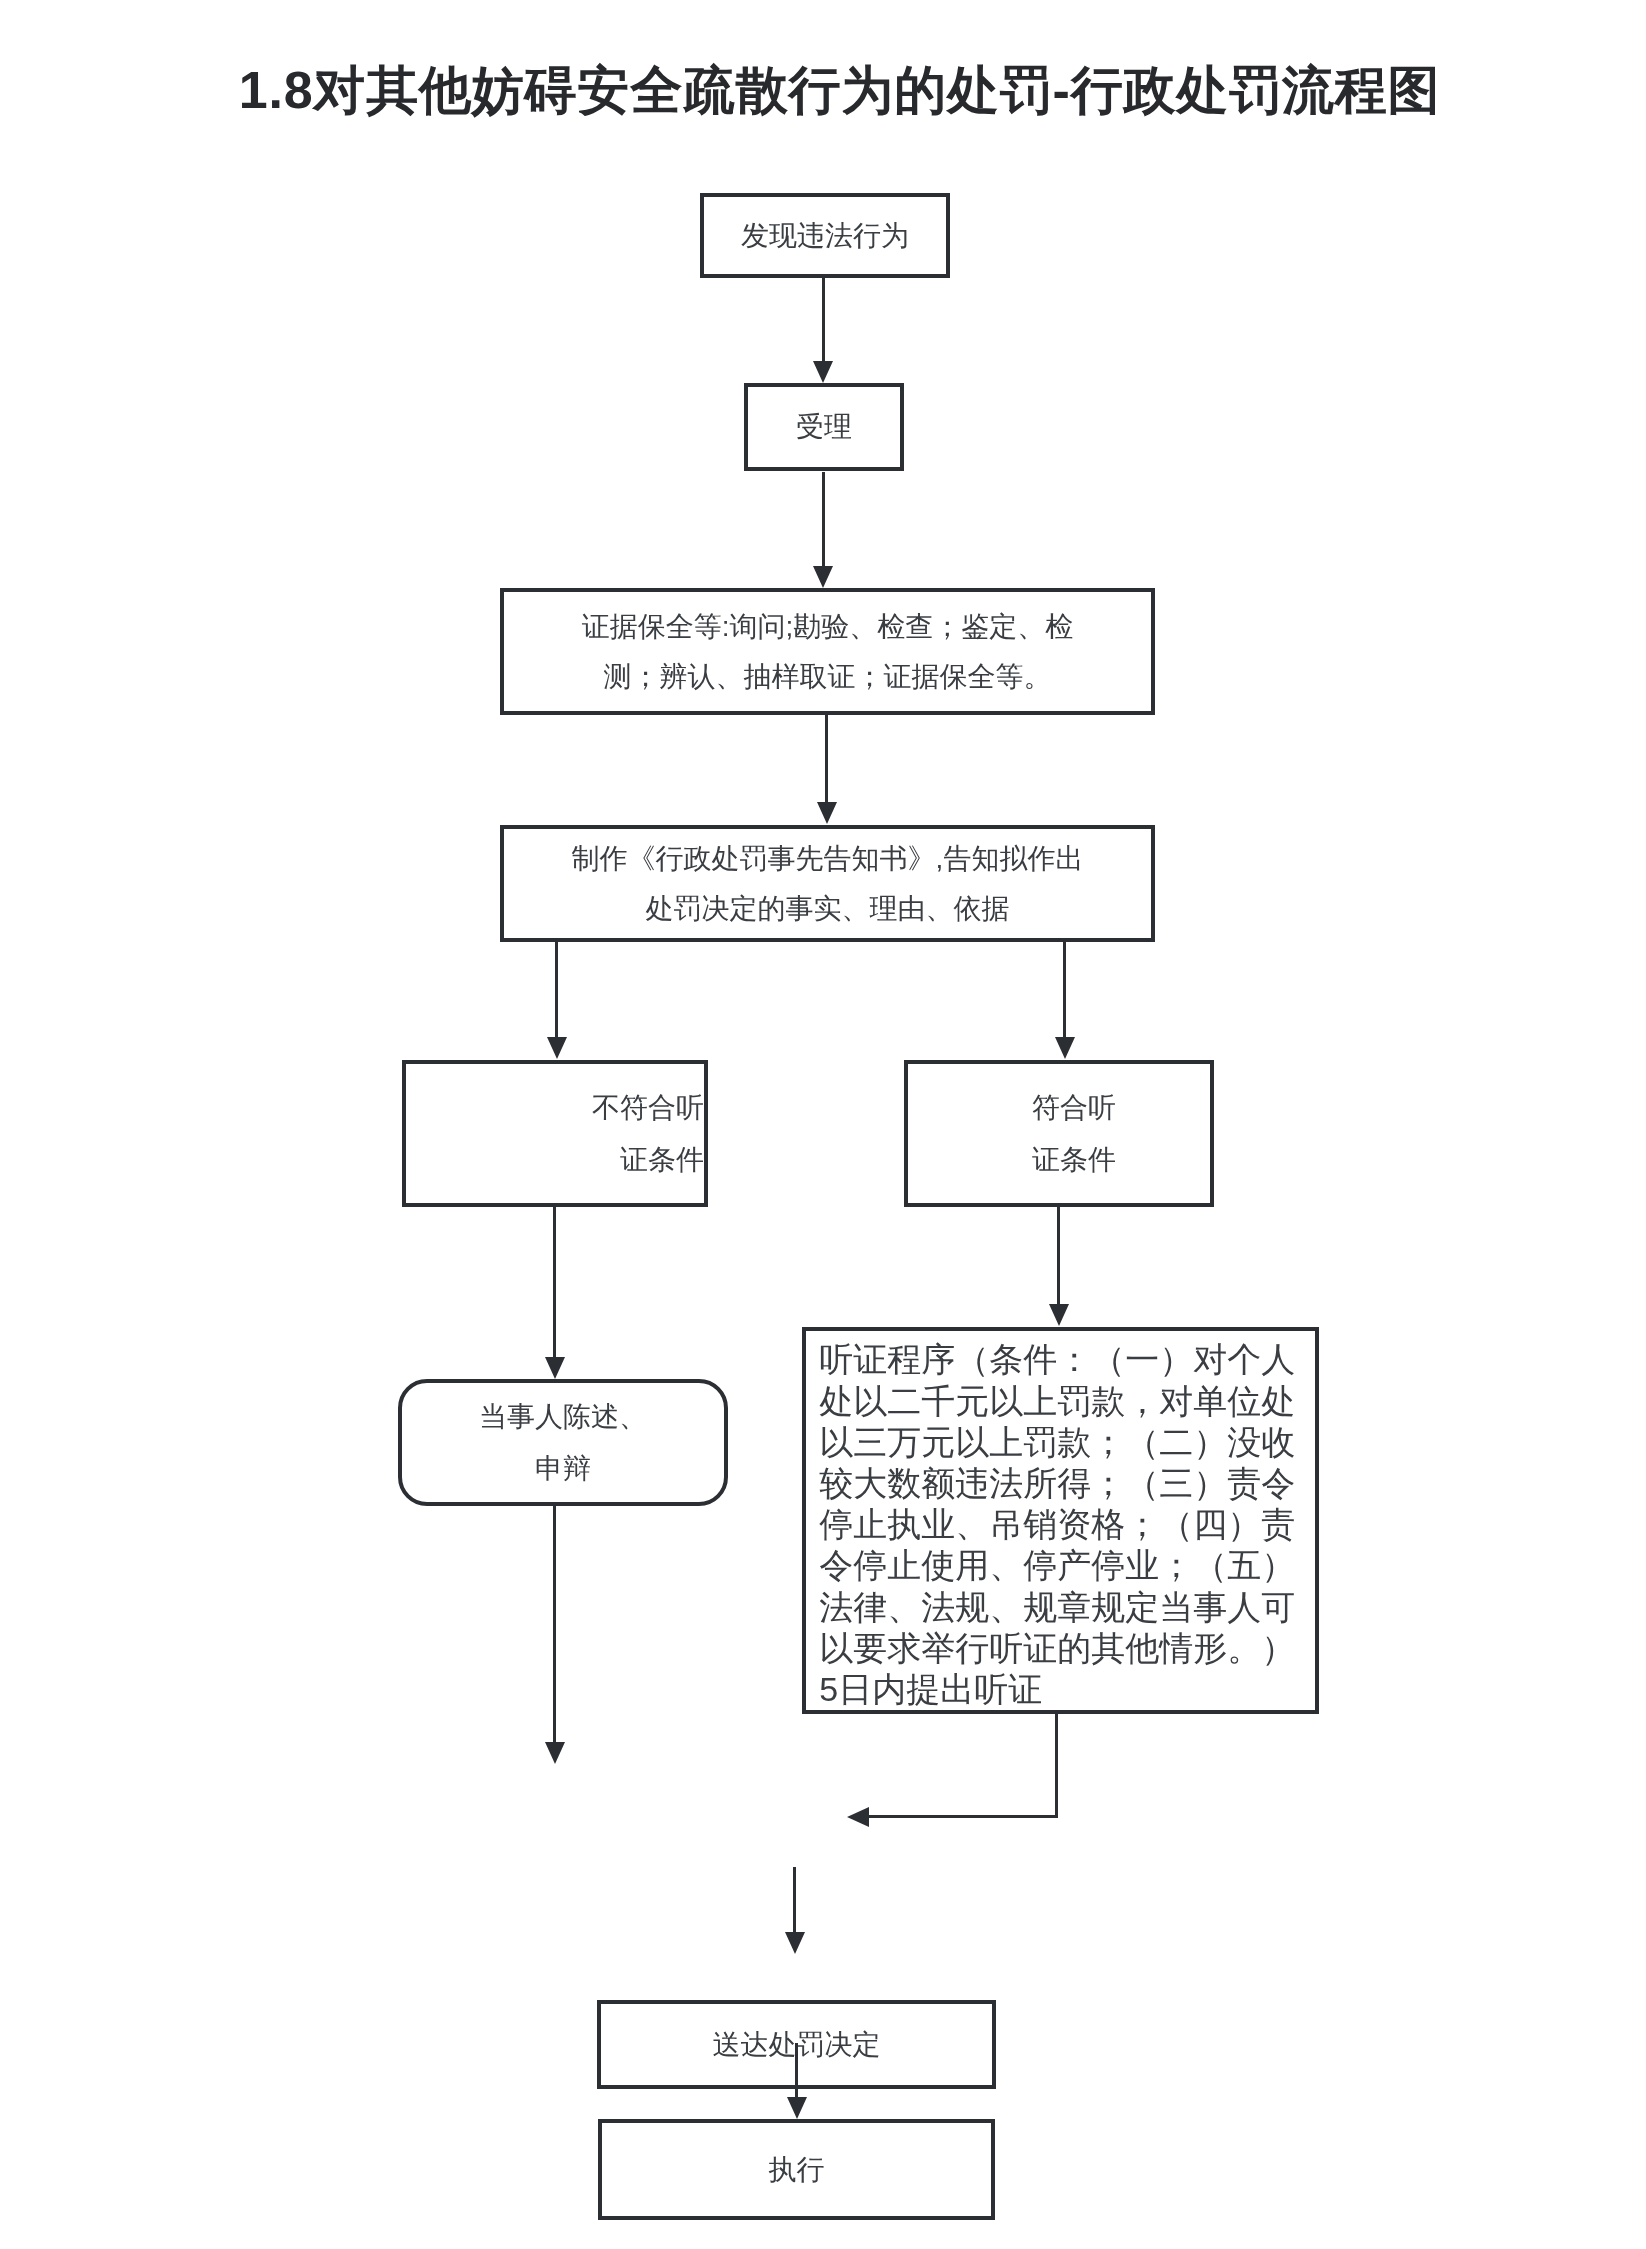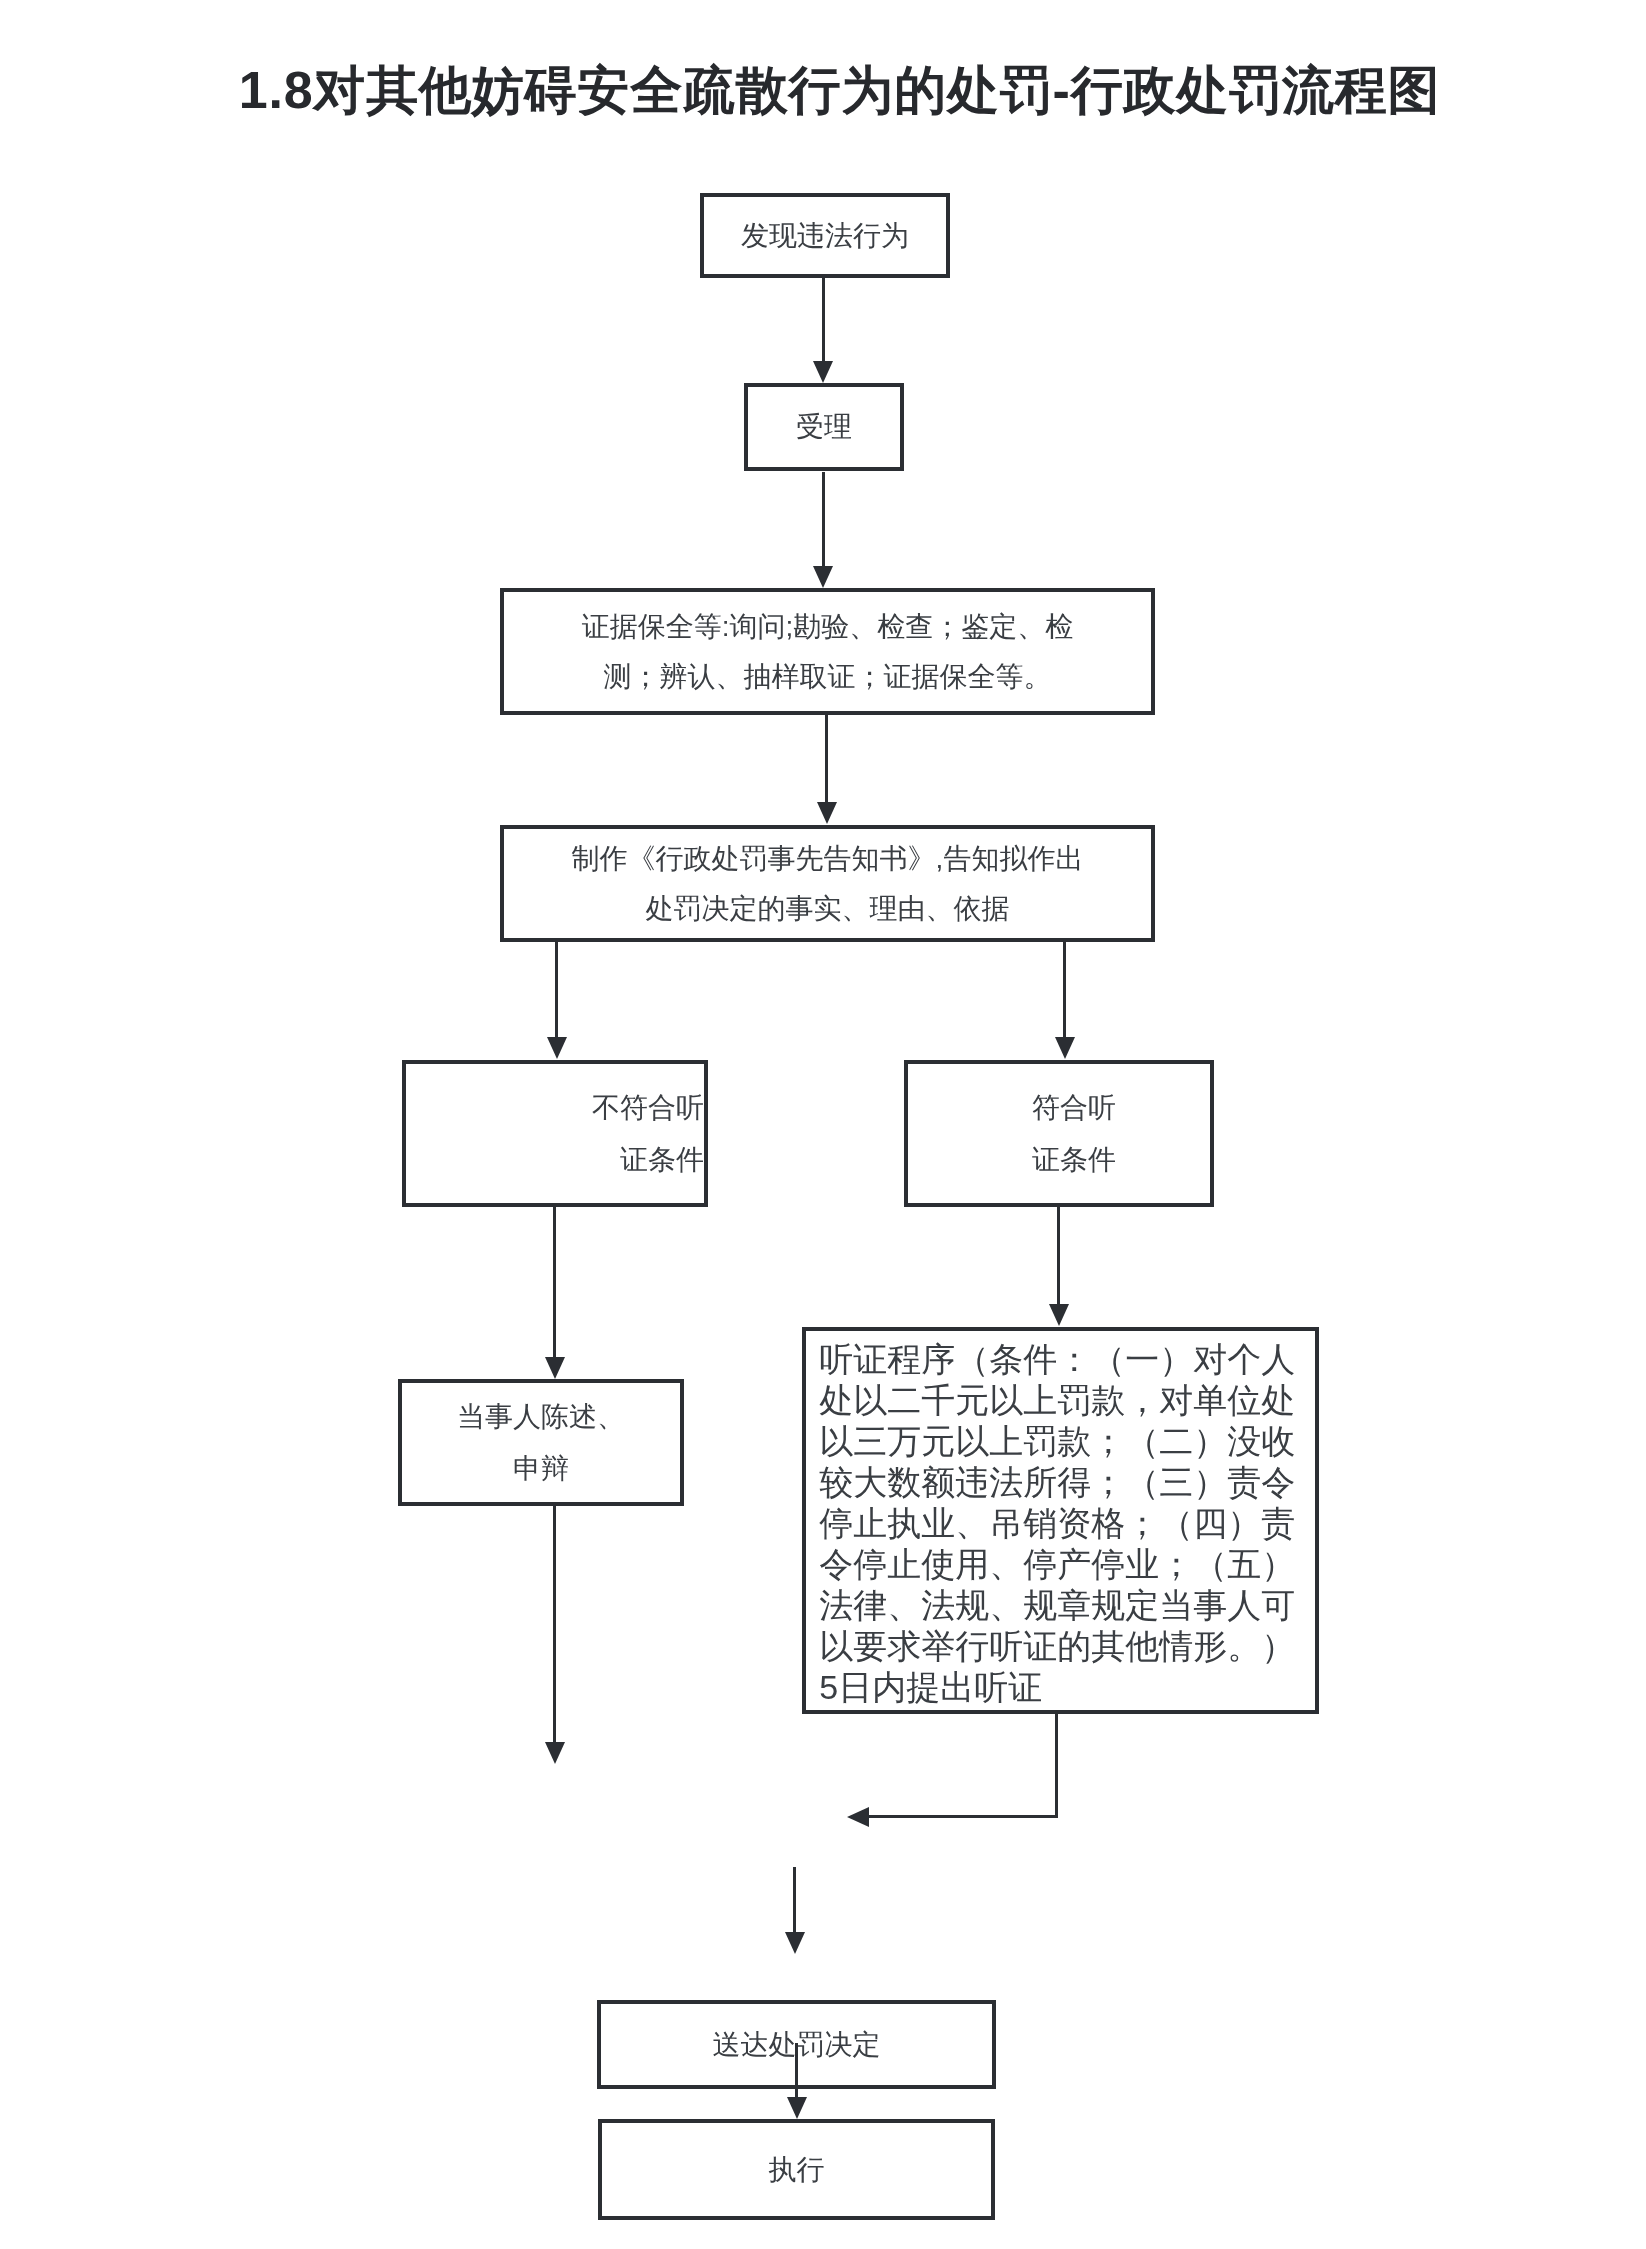--- a/index.html
+++ b/index.html
@@ -37,21 +37,21 @@
     align-items: center;
     justify-content: center;
     text-align: center;
     font-size: 28px;
     line-height: 50px;
     color: #3a3e43;
   }
   .node .nline { display: block; }
   .node.big {
     align-items: flex-start;
-    justify-content: flex-start;
+    justify-content: space-between;
     text-align: left;
     padding: 8.3px 11.7px 0 13.3px;
     font-size: 34px;
     line-height: 41px;
   }
   .vline {
     position: absolute;
     width: 3.3px;
     background: #2b2e33;
   }
@@ -125,21 +125,21 @@
     <span class="nline">符合听</span>
     <span class="nline">证条件</span>
   </div>
 
   <div class="vline" style="left:553px;top:1207px;height:152px;"></div>
   <div class="arrow-down" style="left:545px;top:1357px;"></div>
 
   <div class="vline" style="left:1057px;top:1207px;height:100px;"></div>
   <div class="arrow-down" style="left:1049px;top:1304px;"></div>
 
-  <div class="node" style="left:398px;top:1379px;width:286px;height:127px;line-height:52px;">
+  <div class="node" style="left:398px;top:1379px;width:330px;height:127px;line-height:52px;border-radius:29px;">
     <span class="nline">当事人陈述、</span>
     <span class="nline">申辩</span>
   </div>
 
   <div class="node big" style="left:802px;top:1327px;width:517px;height:387px;">
     <span class="nline">听证程序（条件：（一）对个人</span>
     <span class="nline">处以二千元以上罚款，对单位处</span>
     <span class="nline">以三万元以上罚款；（二）没收</span>
     <span class="nline">较大数额违法所得；（三）责令</span>
     <span class="nline">停止执业、吊销资格；（四）责</span>

